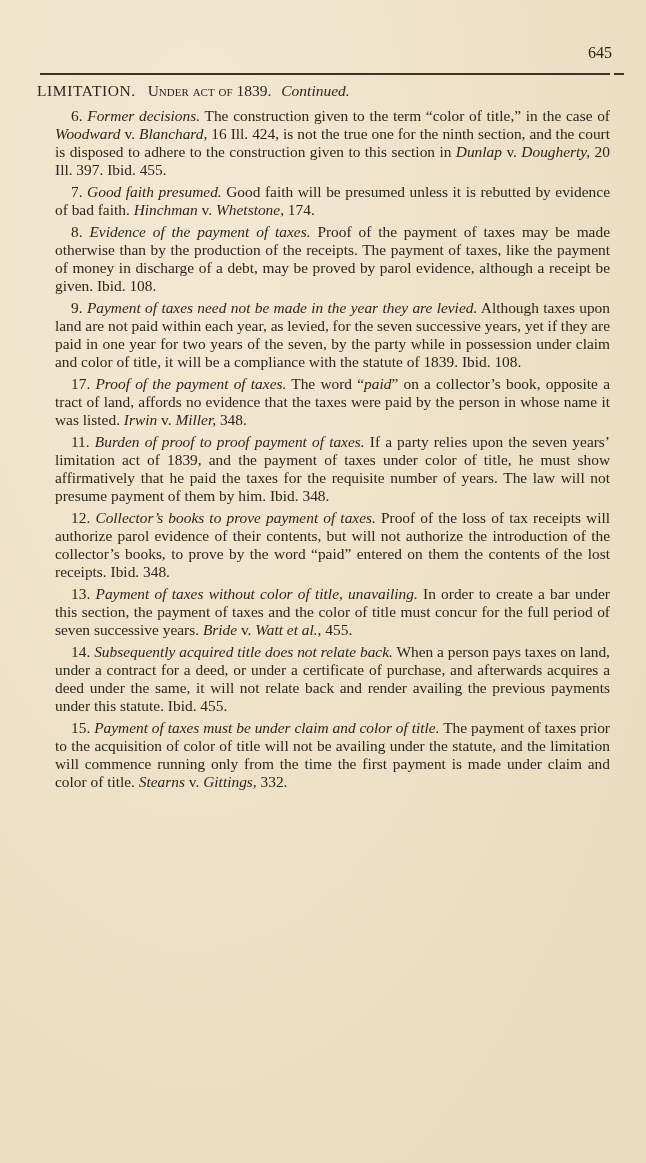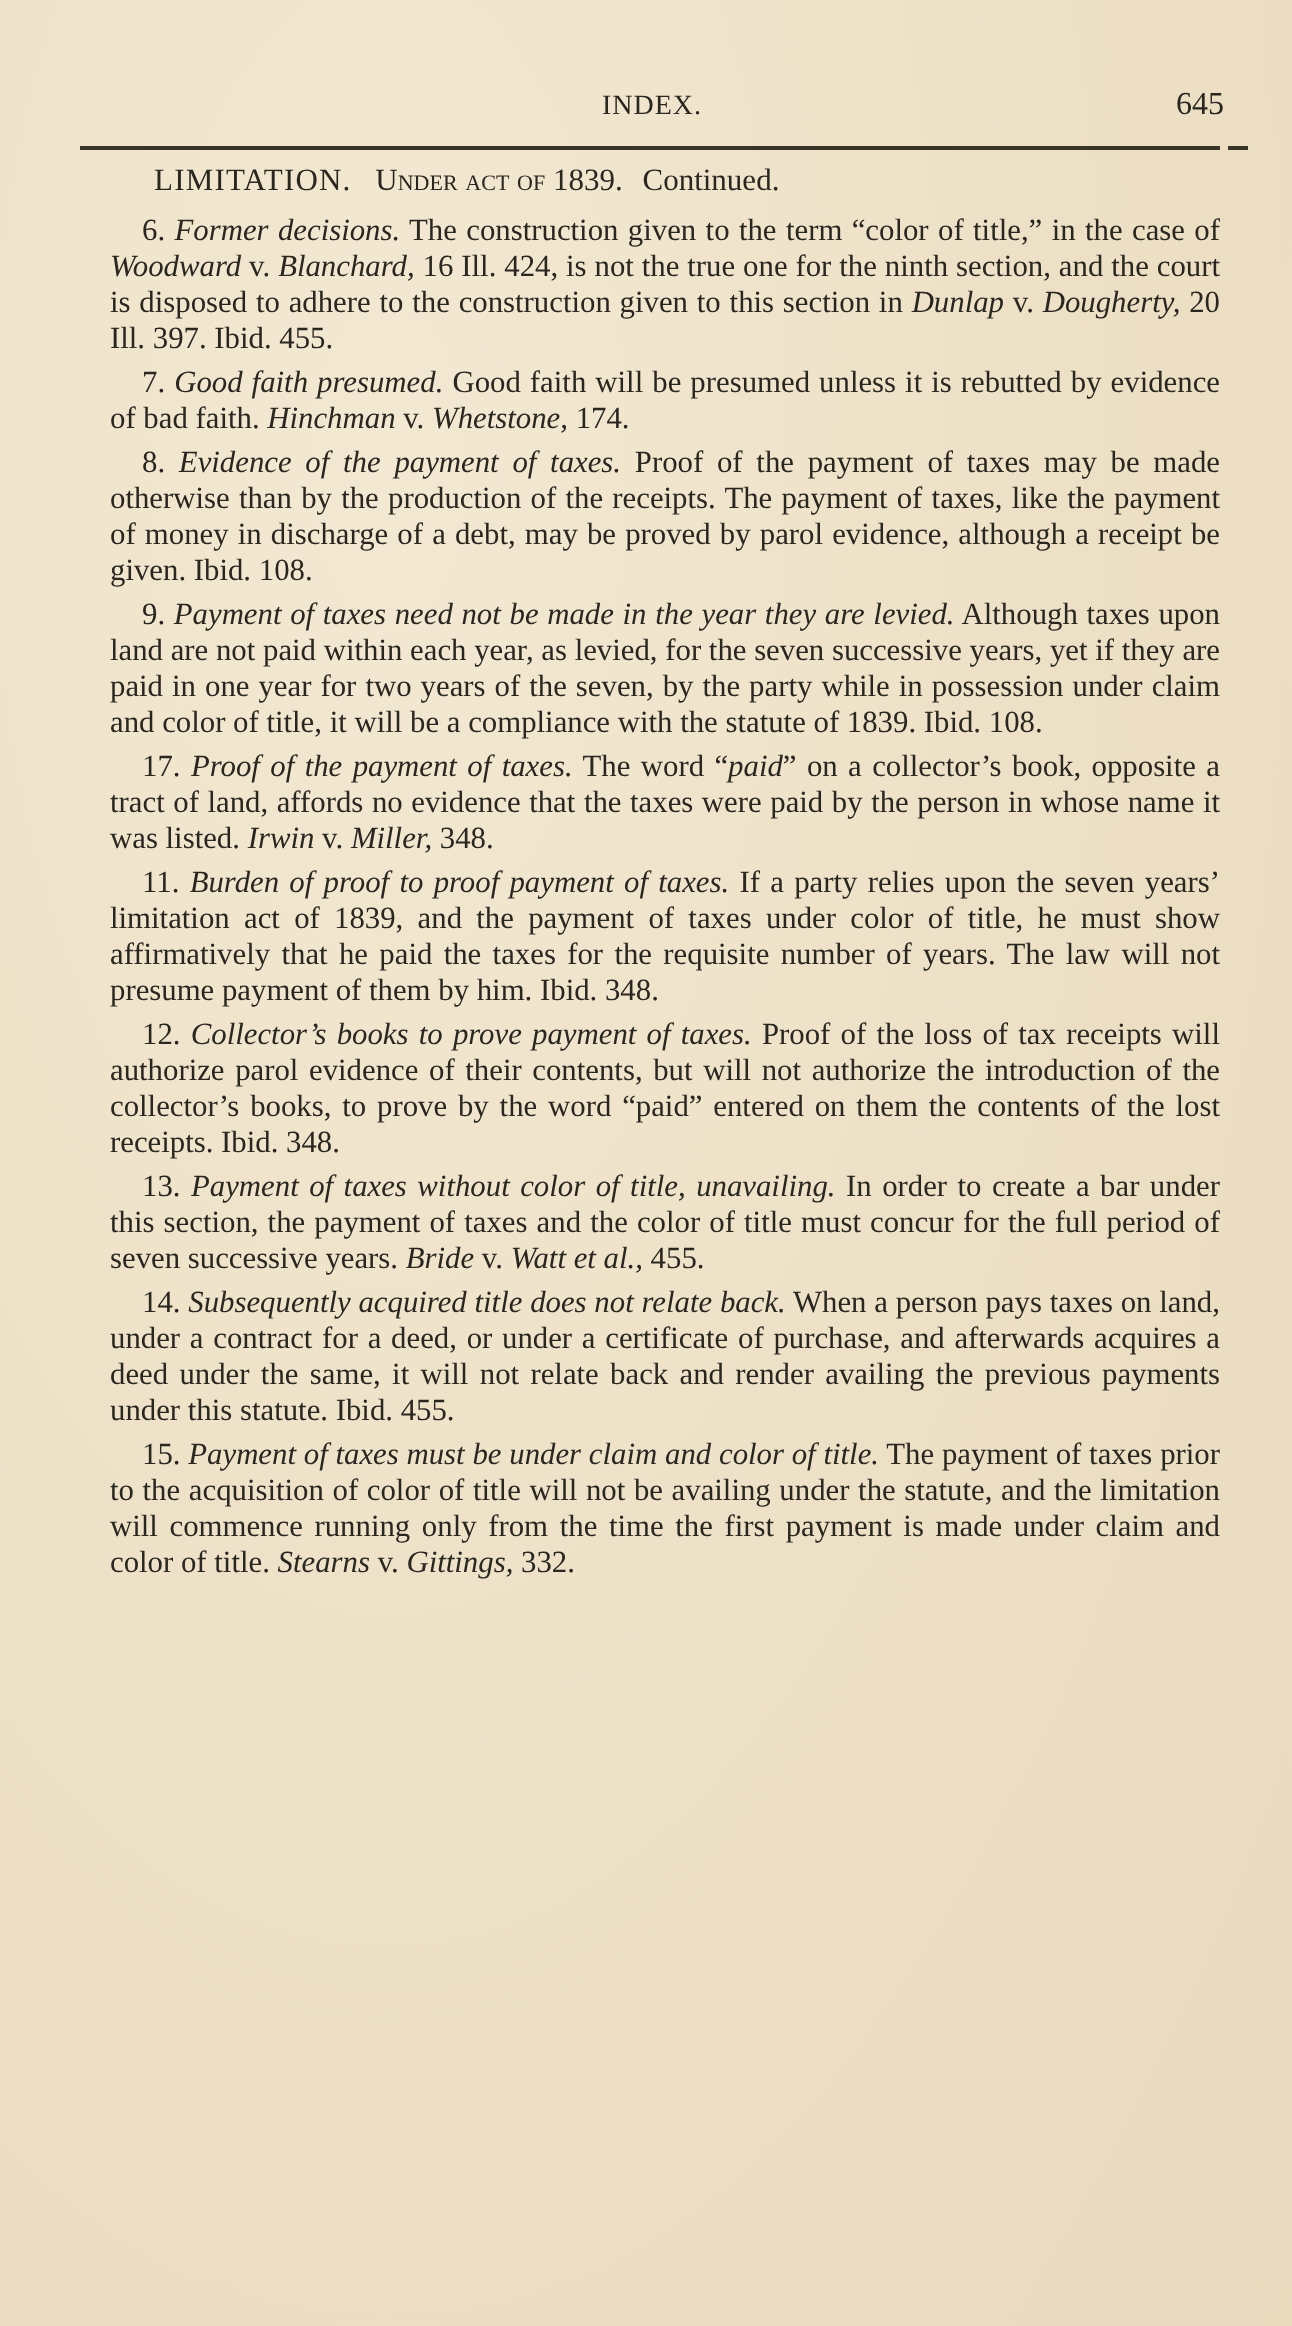--- a/index.html
+++ b/index.html
@@ -64,27 +64,27 @@
     }
     .section-heading {
       position: absolute;
       top: 82px;
       left: 37px;
       font-size: 15.5px;
       white-space: nowrap;
     }
     .section-heading .main {
       letter-spacing: 0.6px;
-      margin-left: 40px;
     }
     .section-heading .sub {
       font-variant: small-caps;
       margin-left: 8px;
     }
     .section-heading .cont {
+      font-style: italic;
       margin-left: 6px;
     }
     .body-text {
       position: absolute;
       top: 107px;
       left: 55px;
       width: 555px;
       font-size: 15.4px;
       line-height: 18px;
       text-align: justify;
@@ -103,21 +103,20 @@
     .entry .case {
       font-style: italic;
     }
   </style>
 </head>
 <body>
 
 <div class="page">
 
   <div class="running-head">
-    <span class="running-title">INDEX.</span>
     <span class="page-number">645</span>
   </div>
   <div class="head-rule"></div>
 
   <div class="section-heading">
     <span class="main">LIMITATION.</span>
     <span class="sub">Under act of 1839.</span>
     <span class="cont">Continued.</span>
   </div>
 

